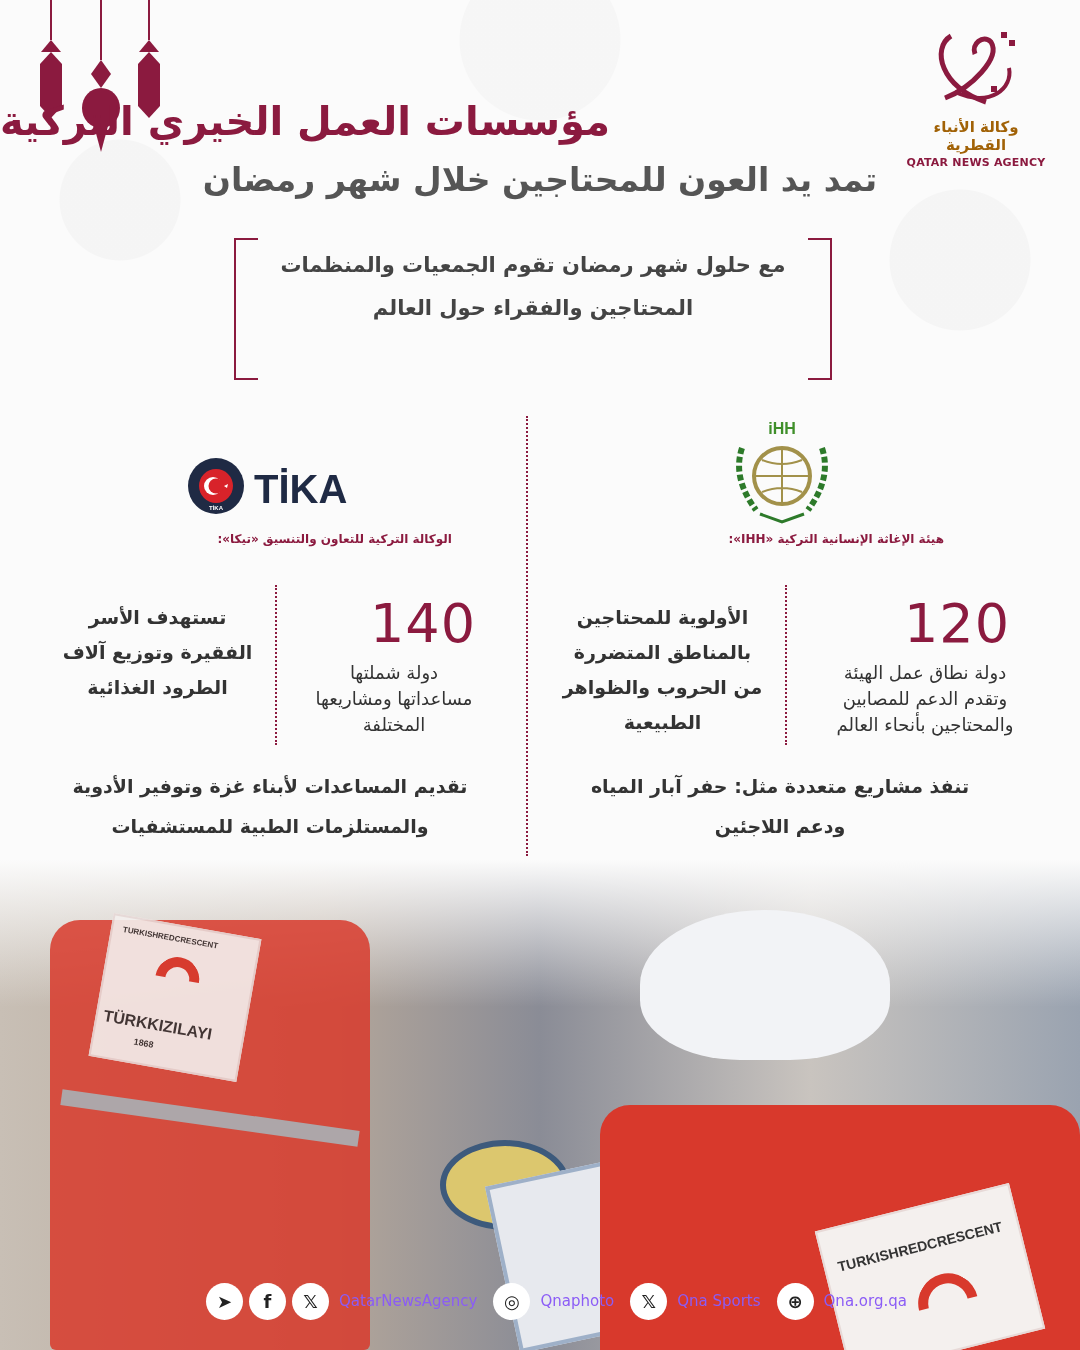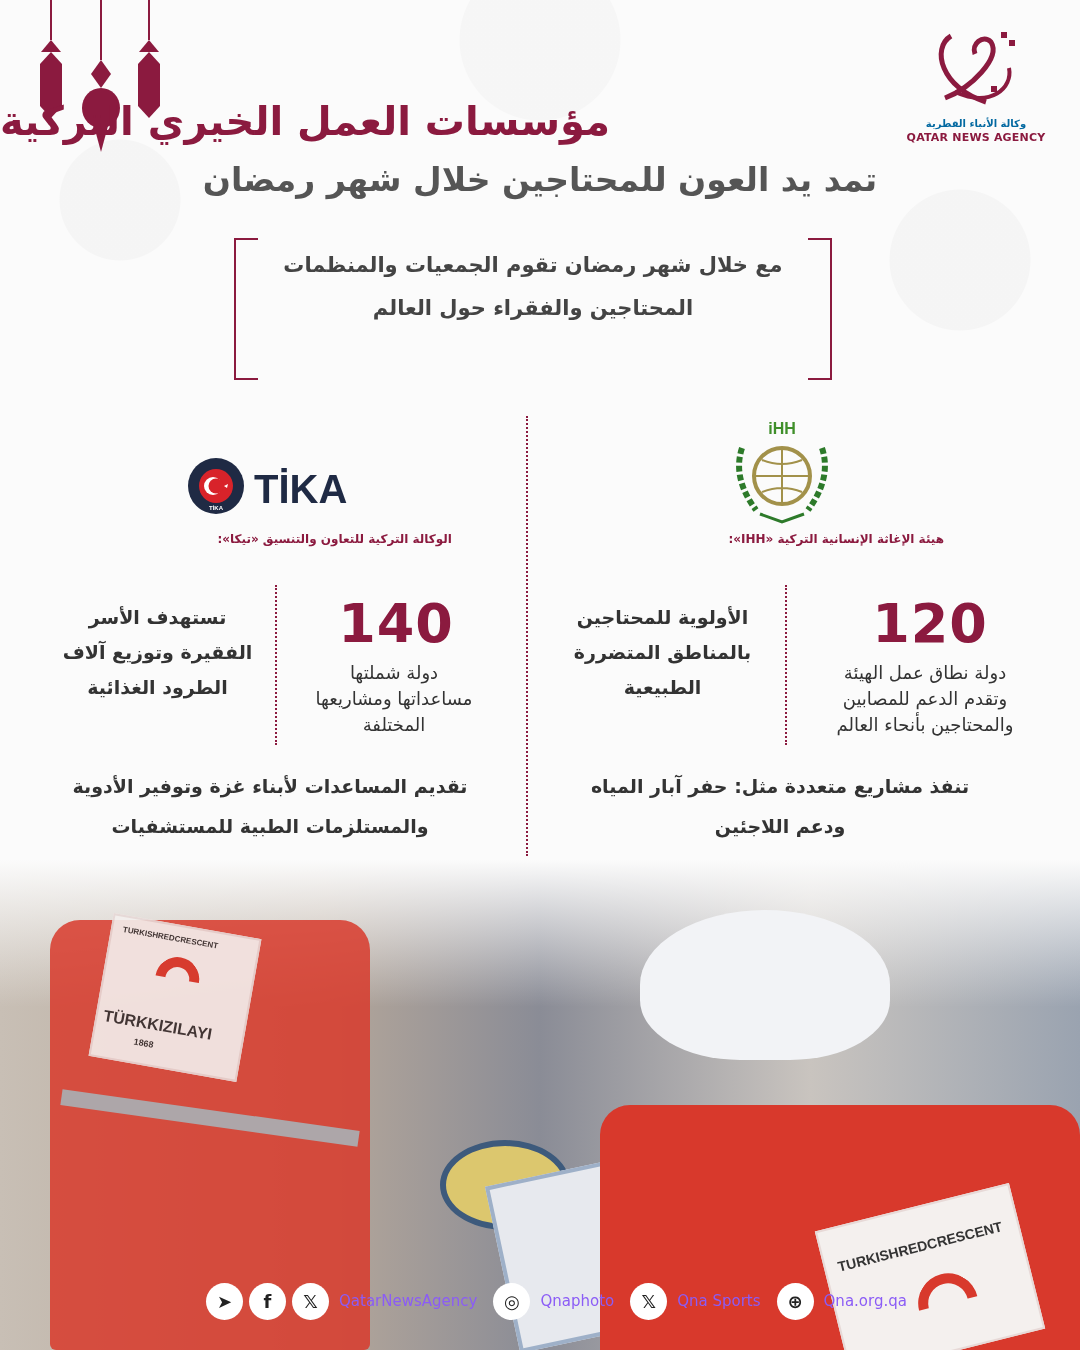--- a/index.html
+++ b/index.html
@@ -20,21 +20,21 @@
   }
 
   
   .lanterns { position: absolute; left: 36px; top: 0; width: 130px; height: 155px; }
   .lantern-string { position: absolute; width: 2px; background: #8b1a3f; top: 0; }
   .lantern-body { position: absolute; background: #8b1a3f; }
 
   
   .qna-logo { position: absolute; right: 34px; top: 28px; width: 140px; text-align: center; }
   .qna-mark { width: 90px; height: 80px; margin: 0 auto; position: relative; }
-  .qna-ar { font-size: 10px; color: #0369a1; font-weight: bold; direction: rtl; margin-top: 10px; }
+  .qna-ar { font-size: 15px; color: #a16207; font-weight: bold; direction: rtl; margin-top: 10px; }
   .qna-en { font-size: 11px; color: #8b1a3f; font-weight: bold; letter-spacing: 0.2px; margin-top: 2px; }
 
   
   .title { position: absolute; left: 0; right: 0; top: 92px; text-align: left; direction: rtl;
            font-size: 40px; font-weight: bold; color: #8b1a3f; margin-top: 6px; }
   .subtitle { position: absolute; left: 0; right: 0; top: 160px; text-align: center; direction: rtl;
               font-size: 33px; font-weight: bold; color: #555; }
 
   
   .intro-box { position: absolute; left: 234px; top: 238px; width: 598px; height: 142px; }
@@ -44,21 +44,21 @@
   .intro-text { position: absolute; inset: 6px 40px; direction: rtl; text-align: center;
                 font-size: 21px; font-weight: bold; color: #444; line-height: 43px; }
 
   
   .v-divider { position: absolute; left: 526px; top: 416px; height: 440px;
                border-left: 2px dotted #8b1a3f; }
   .mini-divider { position: absolute; border-left: 2px dotted #8b1a3f; height: 160px; top: 585px; }
   .org-logo { position: absolute; }
   .org-name { position: absolute; direction: rtl; font-size: 12px; font-weight: bold; color: #8b1a3f; white-space: nowrap; }
 
-  .stat-num { position: absolute; font-size: 54px; font-weight: bold; color: #8b1a3f; text-align: center; letter-spacing: 1px; }
+  .stat-num { position: absolute; font-size: 54px; font-weight: normal; color: #8b1a3f; text-align: right; letter-spacing: 1px; }
   .stat-desc { position: absolute; direction: rtl; text-align: center; font-size: 18px; color: #333; line-height: 26px; }
   .stat-point { position: absolute; direction: rtl; text-align: center; font-size: 19px; font-weight: bold; color: #333; line-height: 35px; }
   .bottom-point { position: absolute; direction: rtl; text-align: center; font-size: 19px; font-weight: bold; color: #333; line-height: 40px; }
 
   
   .photo { position: absolute; left: 0; right: 0; top: 860px; bottom: 0; overflow: hidden;
            background:
              linear-gradient(180deg, #fbfbfb 0%, rgba(251,251,251,0.6) 12%, rgba(251,251,251,0) 30%),
              linear-gradient(90deg, #c8bfb5 0%, #b5a79a 30%, #8a8c96 50%, #c9c4bf 75%, #9aa3b0 100%); }
   .vest { position: absolute; background: #d8392c; border-radius: 30px 30px 6px 6px; }
@@ -109,21 +109,21 @@
   <div class="qna-en">QATAR NEWS AGENCY</div>
 </div>
 
 <div class="title">مؤسسات العمل الخيري التركية</div>
 <div class="subtitle">تمد يد العون للمحتاجين خلال شهر رمضان</div>
 
 <div class="intro-box">
   <div class="bracket left"></div>
   <div class="bracket right"></div>
   <div class="intro-text">
-    <div>مع خلال شهر رمضان تقوم الجمعيات والمنظمات</div>
+    <div>مع حلول شهر رمضان تقوم الجمعيات والمنظمات</div>
     <div>المحتاجين والفقراء حول العالم</div>
   </div>
 </div>
 
 <div class="v-divider"></div>
 
 <div>
   <div class="org-logo" style="left:726px;top:418px;width:112px;height:108px;">
     <svg width="112" height="108" viewBox="0 0 112 108">
       <text x="56" y="16" text-anchor="middle" font-family="Liberation Sans, sans-serif" font-weight="bold" font-size="16" fill="#3f8f2a">iHH</text>
@@ -139,20 +139,21 @@
   <div class="stat-num" style="left:850px;top:592px;width:160px;">120</div>
   <div class="stat-desc" style="left:810px;top:660px;width:230px;">
     <div>دولة نطاق عمل الهيئة</div>
     <div>وتقدم الدعم للمصابين</div>
     <div>والمحتاجين بأنحاء العالم</div>
   </div>
   <div class="mini-divider" style="left:785px;"></div>
   <div class="stat-point" style="left:550px;top:600px;width:225px;">
     <div>الأولوية للمحتاجين</div>
     <div>بالمناطق المتضررة</div>
+    <div>من الحروب والظواهر</div>
     <div>الطبيعية</div>
   </div>
   <div class="bottom-point" style="left:560px;top:766px;width:440px;">
     <div>تنفذ مشاريع متعددة مثل: حفر آبار المياه</div>
     <div>ودعم اللاجئين</div>
   </div>
 </div>
 
 <div>
   <div class="org-logo" style="left:186px;top:455px;width:180px;height:62px;">

